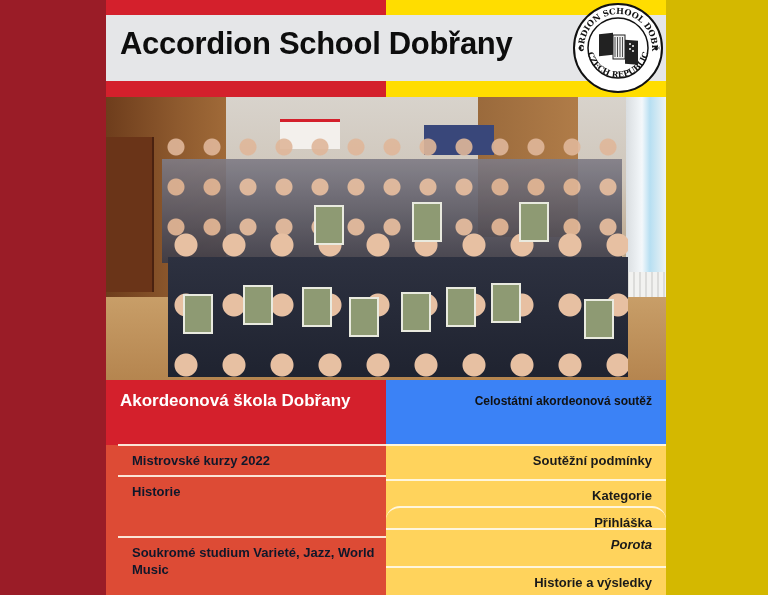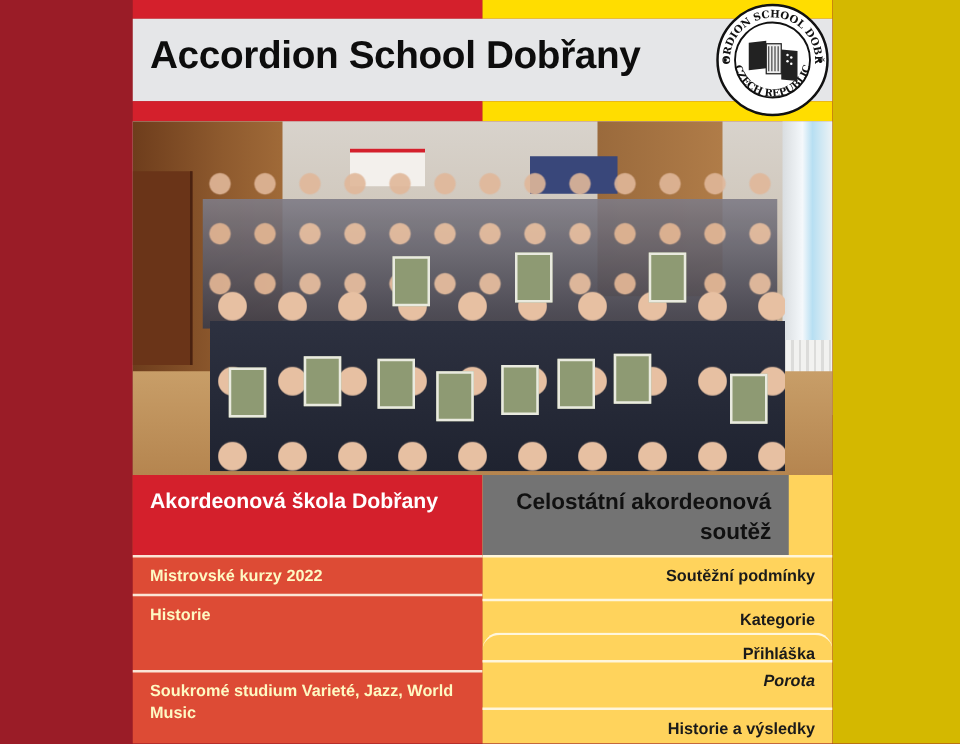--- a/index.html
+++ b/index.html
@@ -62,26 +62,26 @@
 
   
   .col-left { position: absolute; left: 0; top: 380px; width: 280px; height: 215px; background: #dd4b35; }
   .col-right { position: absolute; left: 280px; top: 380px; width: 280px; height: 215px; background: #ffd35c; }
 
   .section-head-left {
     position: absolute; left: 0; top: 0; width: 328px; height: 65px; background: #d4202c;
     color: #ffffff; font-size: 17px; font-weight: bold; line-height: 24px; padding: 9px 14px 0 14px;
   }
   .section-head-right {
-    position: absolute; left: 0; top: 0; width: 245px; height: 65px; background: #737373;
-    color: #111111; font-size: 18px; font-weight: bold; line-height: 24px; padding: 9px 14px 0 14px;
+    position: absolute; left: 0; top: 0; width: 280px; height: 65px; background: #3b82f6;
+    color: #111111; font-size: 12px; font-weight: bold; line-height: 24px; padding: 9px 14px 0 14px;
     text-align: right;
   }
   .row { position: absolute; left: 0; width: 280px; font-size: 13px; font-weight: bold; border-top: 2px solid #fbe5d6; }
-  .col-left .row { color: #fef9c3; padding: 6px 14px 0 14px; line-height: 17px; }
+  .col-left .row { color: #0f172a; padding: 6px 14px 0 14px; line-height: 17px; margin-left: 12px; }
   .col-right .row { color: #1a1a1a; padding: 7px 14px 0 14px; text-align: right; line-height: 16px; border-top-color: #fff6dc; }
 </style>
 </head>
 <body>
 
 <div class="outer-left"></div>
 <div class="outer-right"></div>
 
 <div class="page">
 

